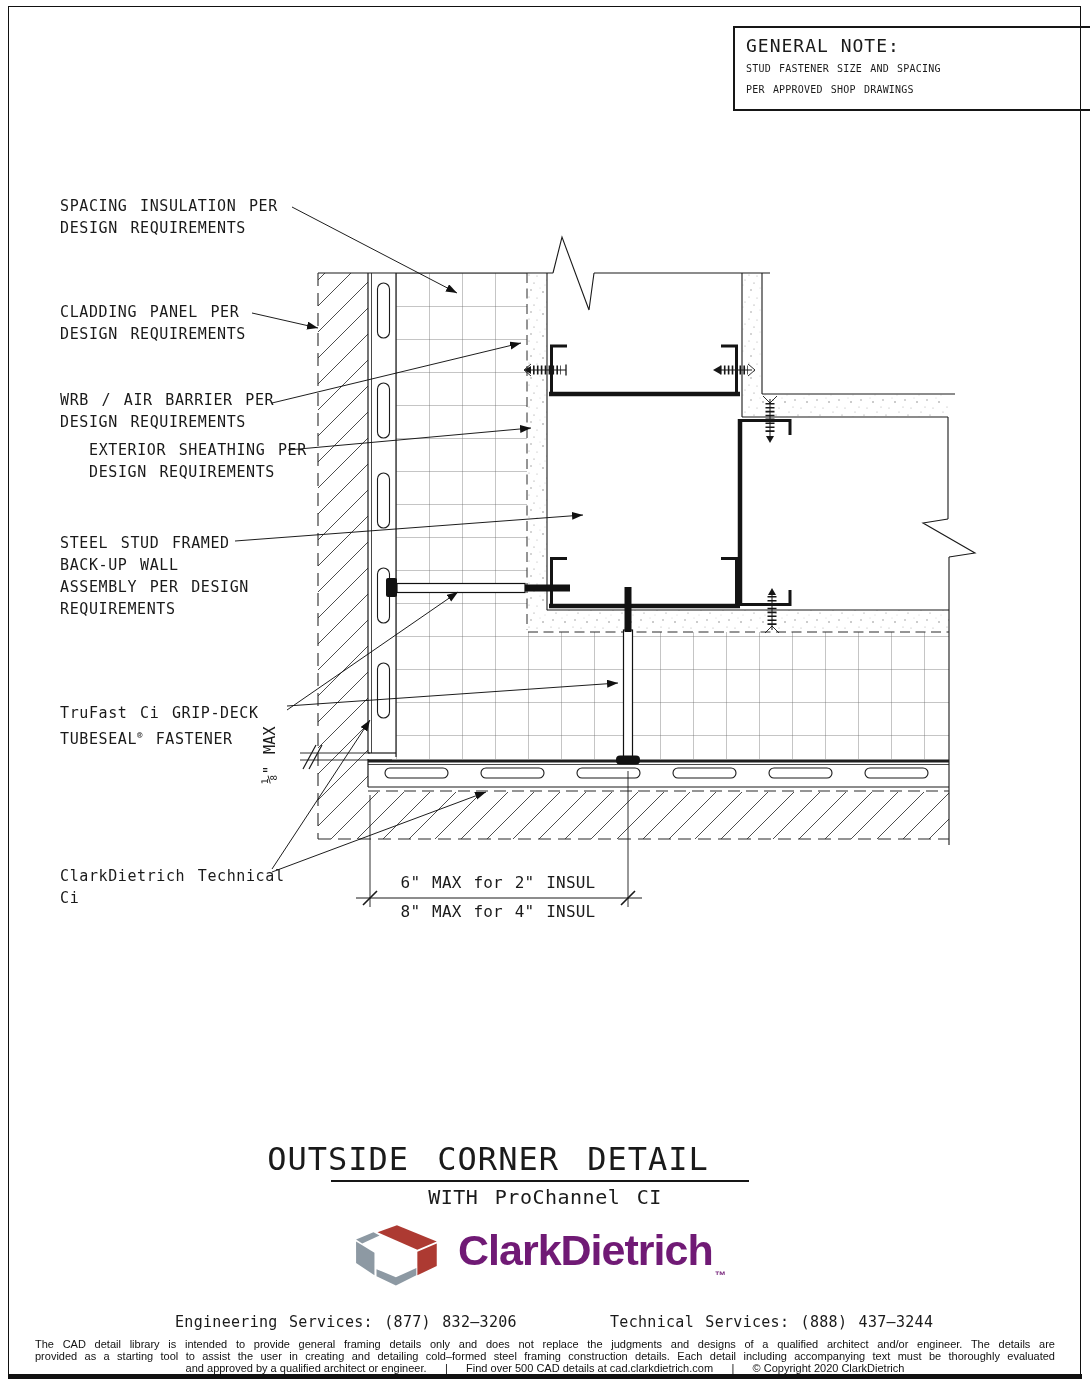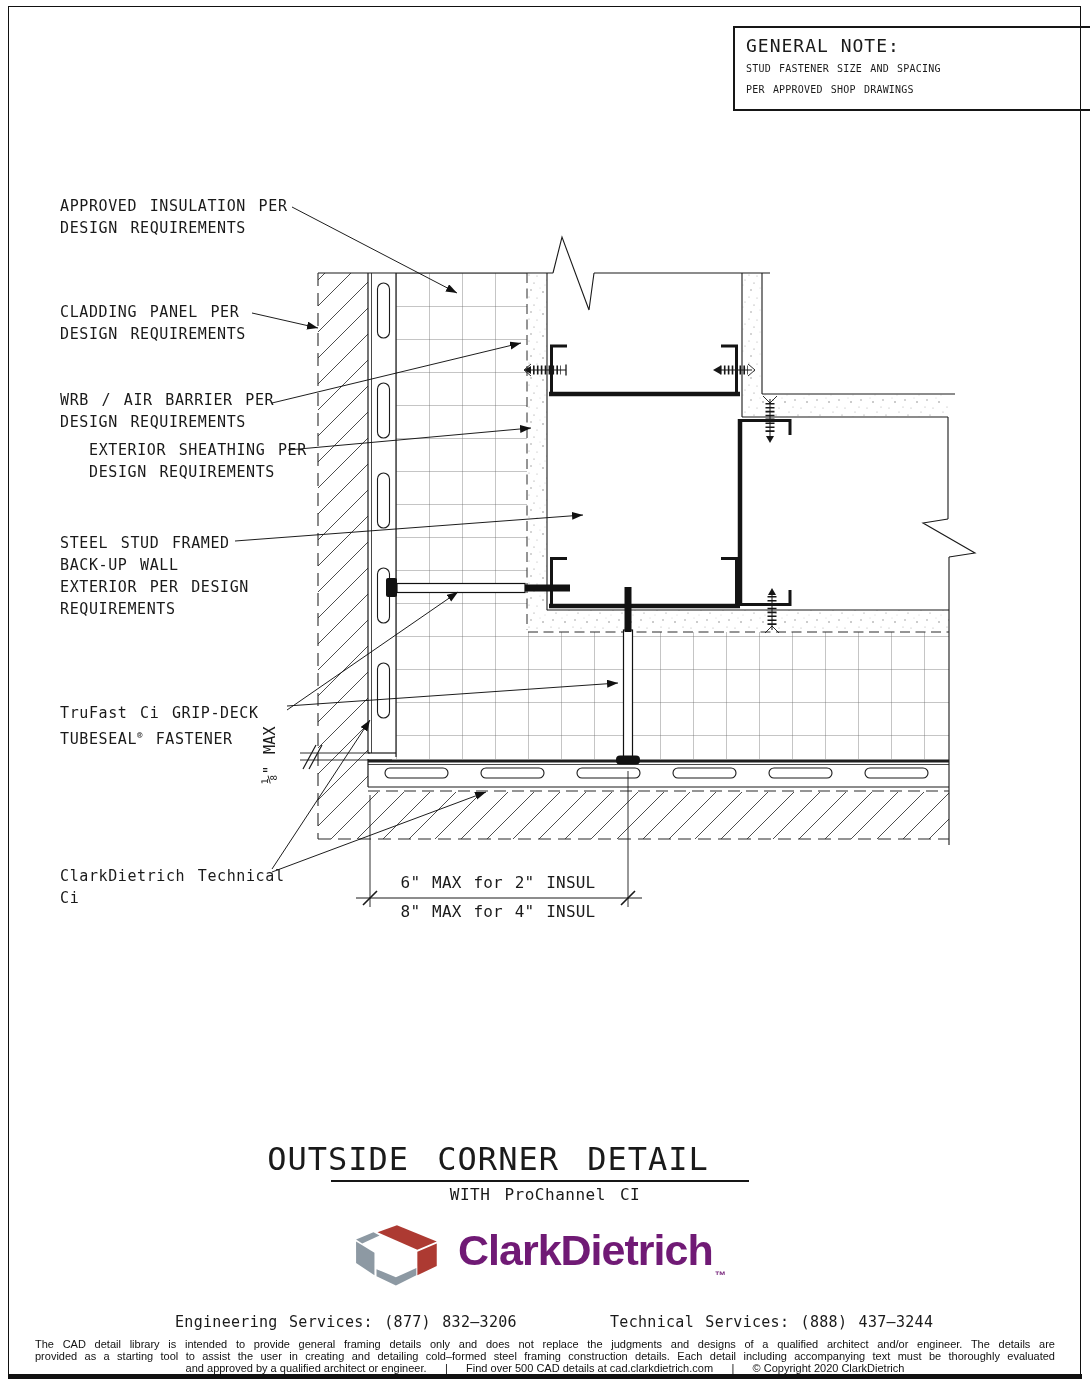--- a/index.html
+++ b/index.html
@@ -24,21 +24,21 @@
   .dim-center { width:240px; text-align:center; }
   .dim-gap { left:225px; top:746px; width:90px; height:18px; text-align:center;
              transform:rotate(-90deg); transform-origin:50% 50%;
              font-family:"DejaVu Sans Mono","DejaVu Sans",monospace; font-size:15px; }
 
   .title-main { position:absolute; left:0; top:1140px; width:976px; text-align:center;
                 font-size:32px; letter-spacing:1px; word-spacing:8px; white-space:nowrap; }
   .title-underline { position:absolute; left:331px; top:1180px; width:418px; height:0;
                      border-top:2px solid #161616; }
   .title-sub { position:absolute; left:0; top:1185px; width:1090px; text-align:center;
-               font-size:16px; letter-spacing:0.5px; word-spacing:4px; }
+               font-size:20px; letter-spacing:0.5px; word-spacing:4px; }
 
   .logo-icon { position:absolute; left:352px; top:1222px; }
   .logo-text { position:absolute; left:458px; top:1226px; font-family:"Liberation Sans", sans-serif;
                font-weight:bold; font-size:43px; letter-spacing:-1px; color:#701a75; }
   .logo-text .tm { font-size:11px; letter-spacing:0; position:relative; top:14px; left:2px; }
 
   .footer-line { position:absolute; top:1313px; font-size:15px; letter-spacing:0.3px; word-spacing:2px; white-space:nowrap; }
   .footer-eng { left:175px; }
   .footer-tech { left:610px; }
   .disc { position:absolute; left:35px; width:1020px; font-family:"Liberation Sans", sans-serif;
@@ -205,39 +205,39 @@
     </g>
   </svg>
 
   <div class="note-box">
     <div class="note-title">GENERAL NOTE:</div>
     <div class="note-line">STUD FASTENER SIZE AND SPACING</div>
     <div class="note-line">PER APPROVED SHOP DRAWINGS</div>
   </div>
 
   <div class="lbl" style="left:60px; top:195px;">
-    <div>APPROVED INSULATION PER</div>
+    <div>SPACING INSULATION PER</div>
     <div>DESIGN REQUIREMENTS</div>
   </div>
   <div class="lbl" style="left:60px; top:301px;">
     <div>CLADDING PANEL PER</div>
     <div>DESIGN REQUIREMENTS</div>
   </div>
   <div class="lbl" style="left:60px; top:389px;">
     <div>WRB / AIR BARRIER PER</div>
     <div>DESIGN REQUIREMENTS</div>
   </div>
   <div class="lbl" style="left:60px; top:439px;margin-left:29px;">
     <div>EXTERIOR SHEATHING PER</div>
     <div>DESIGN REQUIREMENTS</div>
   </div>
   <div class="lbl" style="left:60px; top:532px;">
     <div>STEEL STUD FRAMED</div>
     <div>BACK-UP WALL</div>
-    <div>EXTERIOR PER DESIGN</div>
+    <div>ASSEMBLY PER DESIGN</div>
     <div>REQUIREMENTS</div>
   </div>
   <div class="lbl" style="left:60px; top:702px;">
     <div>TruFast Ci GRIP-DECK</div>
     <div><span>TUBESEAL</span><sup>®</sup><span> FASTENER</span></div>
   </div>
   <div class="lbl" style="left:60px; top:865px;">
     <div>ClarkDietrich Technical</div>
     <div>Ci</div>
   </div>

